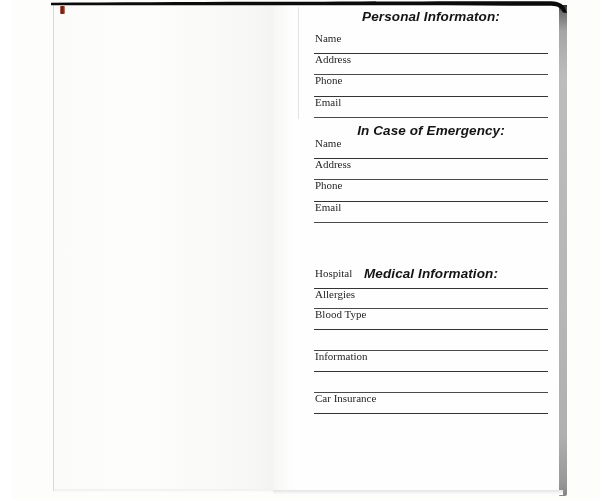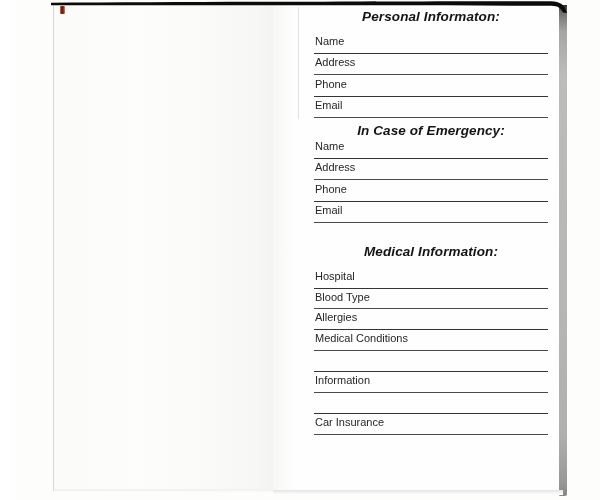--- a/index.html
+++ b/index.html
@@ -77,21 +77,22 @@
     font-style: italic;
     color: #141414;
     text-align: center;
     letter-spacing: 0.1px;
   }
   .rows { position: absolute; left: 303px; width: 234px; }
   .row {
     box-sizing: border-box;
     border-bottom: 1.5px solid #343434;
     display: flex;
-    align-items: center;
+    align-items: flex-start;
+    font-family: Liberation Serif, serif;
   }
   .rows.r1 .row, .rows.r2 .row { height: 21.4px; }
   .rows.r3 .row { height: 20.94px; }
   .lbl {
     padding: 0 0 3px 1px;
     font-size: 11px;
     color: #262626;
     line-height: 11px;
     white-space: nowrap;
   }
@@ -133,33 +134,30 @@
         <span class="lbl">Address</span>
       </div>
     <div class="row">
         <span class="lbl">Phone</span>
       </div>
     <div class="row">
         <span class="lbl">Email</span>
       </div>
   </div>
 
-  <div class="sec-title" style="top:244px">Medical Information:</div>
+  <div class="sec-title" style="top:266px">Medical Information:</div>
   <div class="rows r3" style="top:267.6px">
     <div class="row">
         <span class="lbl">Hospital</span>
       </div>
     <div class="row">
-        <span class="lbl">Blood Type</span>
-      </div>
-    <div class="row">
         <span class="lbl">Allergies</span>
       </div>
     <div class="row">
-        <span class="lbl">Medical Conditions</span>
+        <span class="lbl">Blood Type</span>
       </div>
     <div class="row">
         <span class="lbl"></span>
       </div>
     <div class="row">
         <span class="lbl">Information</span>
       </div>
     <div class="row">
         <span class="lbl"></span>
       </div>

